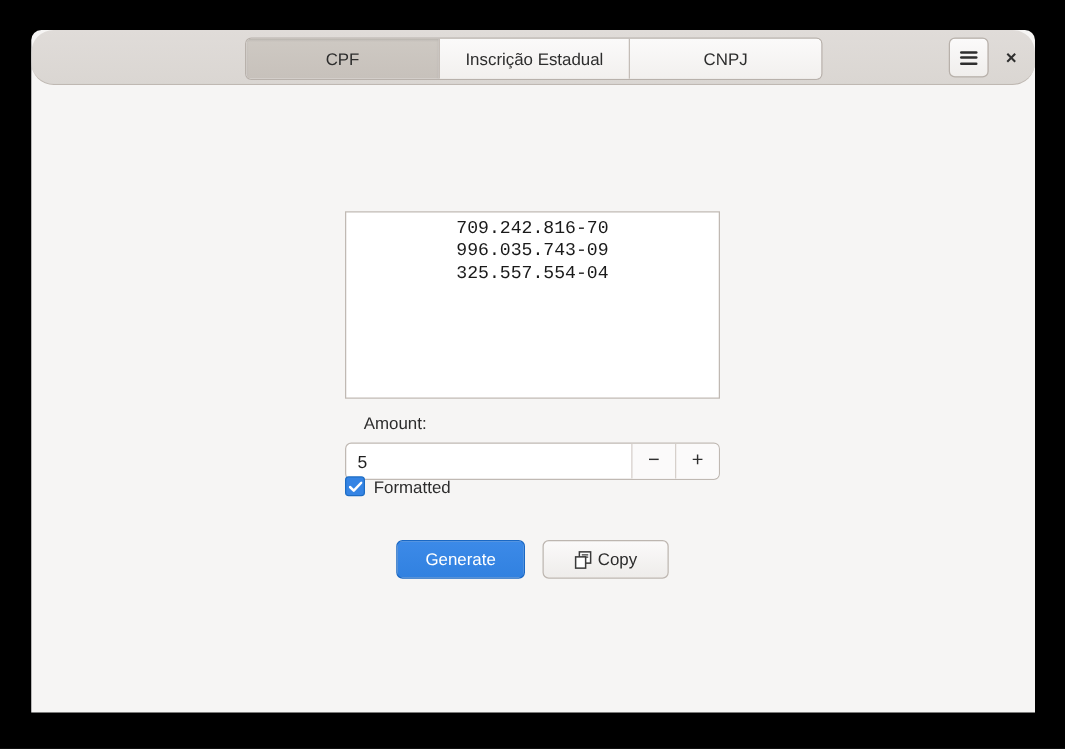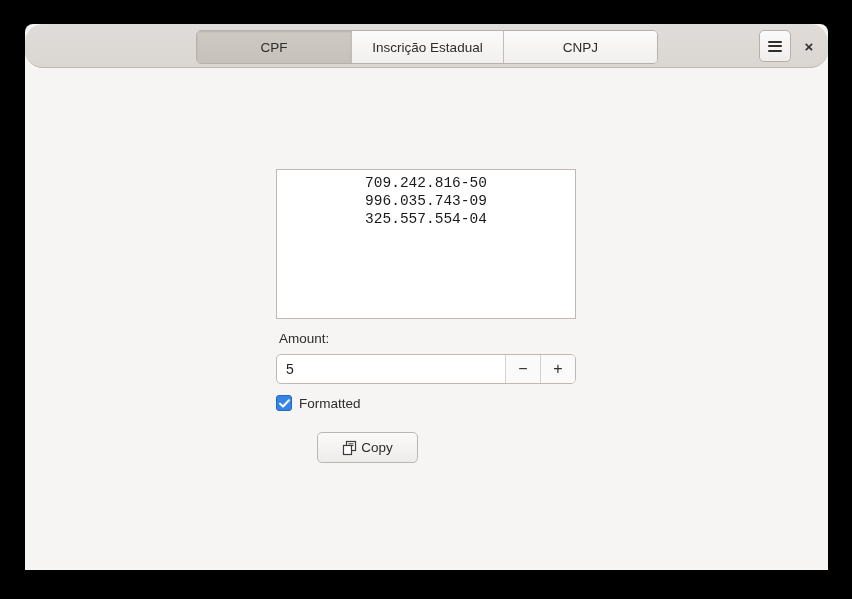--- a/index.html
+++ b/index.html
@@ -138,21 +138,21 @@
     font-family: "Liberation Mono", "DejaVu Sans Mono", monospace;
     font-size: 14.5px;
     line-height: 18px;
     color: #1a1a1a;
     overflow: hidden;
   }
   #output-area .line { white-space: pre; }
 
   #amount-label {
     position: absolute;
-    left: 254px;
+    left: 266px;
     top: 263px;
     font-size: 13.5px;
     color: #2c2c2c;
   }
 
   #spinbox {
     position: absolute;
     left: 251px;
     top: 286px;
     width: 300px;
@@ -184,21 +184,21 @@
     justify-content: center;
     font-size: 16px;
     color: #2f2f2f;
     cursor: default;
     box-sizing: border-box;
   }
 
   #formatted-row {
     position: absolute;
     left: 251px;
-    top: 327px;
+    top: 313px;
     display: flex;
     align-items: center;
     gap: 7px;
   }
   #formatted-checkbox {
     width: 16px;
     height: 16px;
     border-radius: 3px;
     background: #3584e4;
     border: 1px solid #1c6cc4;
@@ -282,21 +282,21 @@
 
     <div id="close-button">
       <span>×</span>
     </div>
 
   </div>
 
   <div id="content">
 
     <div id="output-area">
-      <div class="line">709.242.816-50</div>
+      <div class="line">709.242.816-70</div>
       <div class="line">996.035.743-09</div>
       <div class="line">325.557.554-04</div>
     </div>
 
     <div id="amount-label">Amount:</div>
 
     <div id="spinbox">
       <input id="amount-input" type="text" value="5" style="">
       <div class="spin-btn">
         <span>−</span>
@@ -309,20 +309,23 @@
     <div id="formatted-row">
       <div id="formatted-checkbox">
         <svg width="11" height="9" viewBox="0 0 11 9">
           <path d="M1 4.6 L4 7.5 L10 1.2" fill="none" stroke="#ffffff" stroke-width="2" stroke-linecap="round" stroke-linejoin="round"></path>
         </svg>
       </div>
       <div id="formatted-label">Formatted</div>
     </div>
 
     <div id="button-row">
+      <div id="generate-button">
+        <span>Generate</span>
+      </div>
       <div id="copy-button">
         <svg id="copy-icon" width="16" height="16" viewBox="0 0 16 16">
           <rect x="4.5" y="1.5" width="9" height="9" fill="#ffffff" stroke="#3a3a3a" stroke-width="1.2"></rect>
           <line x1="6.4" y1="3.8" x2="11.6" y2="3.8" stroke="#3a3a3a" stroke-width="1"></line>
           <line x1="6.4" y1="5.6" x2="11.6" y2="5.6" stroke="#3a3a3a" stroke-width="1"></line>
           <line x1="6.4" y1="7.4" x2="9.8" y2="7.4" stroke="#3a3a3a" stroke-width="1"></line>
           <rect x="1.5" y="5.5" width="8" height="9" fill="#ffffff" stroke="#3a3a3a" stroke-width="1.2"></rect>
         </svg>
         <span>Copy</span>
       </div>

